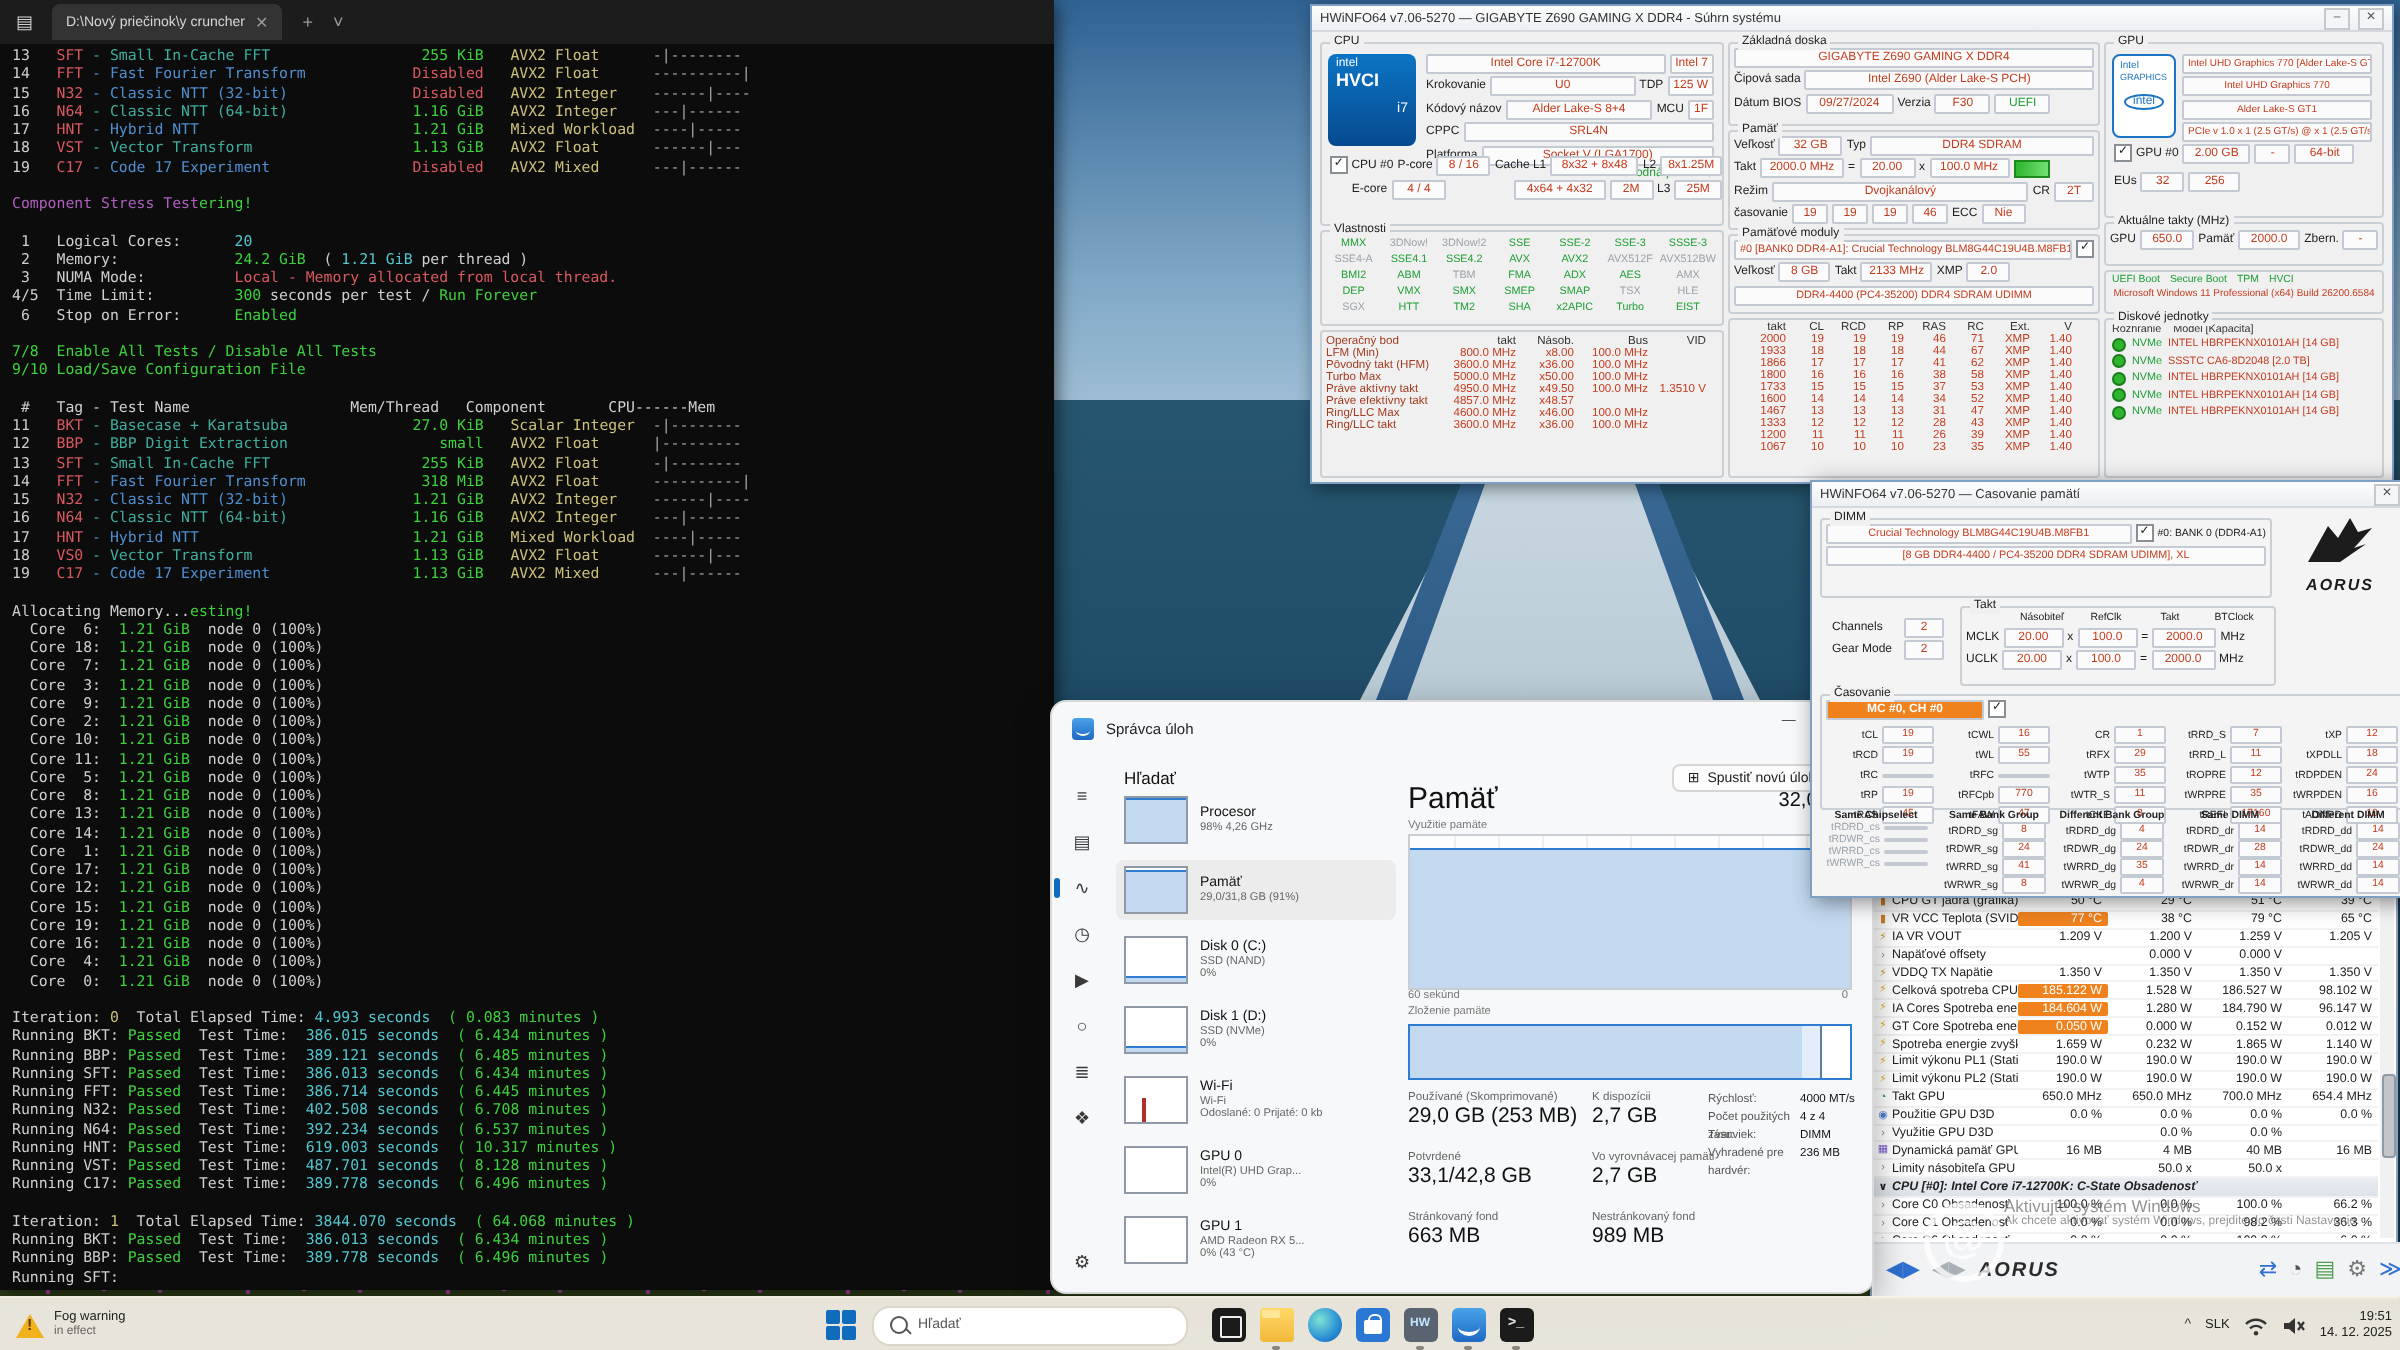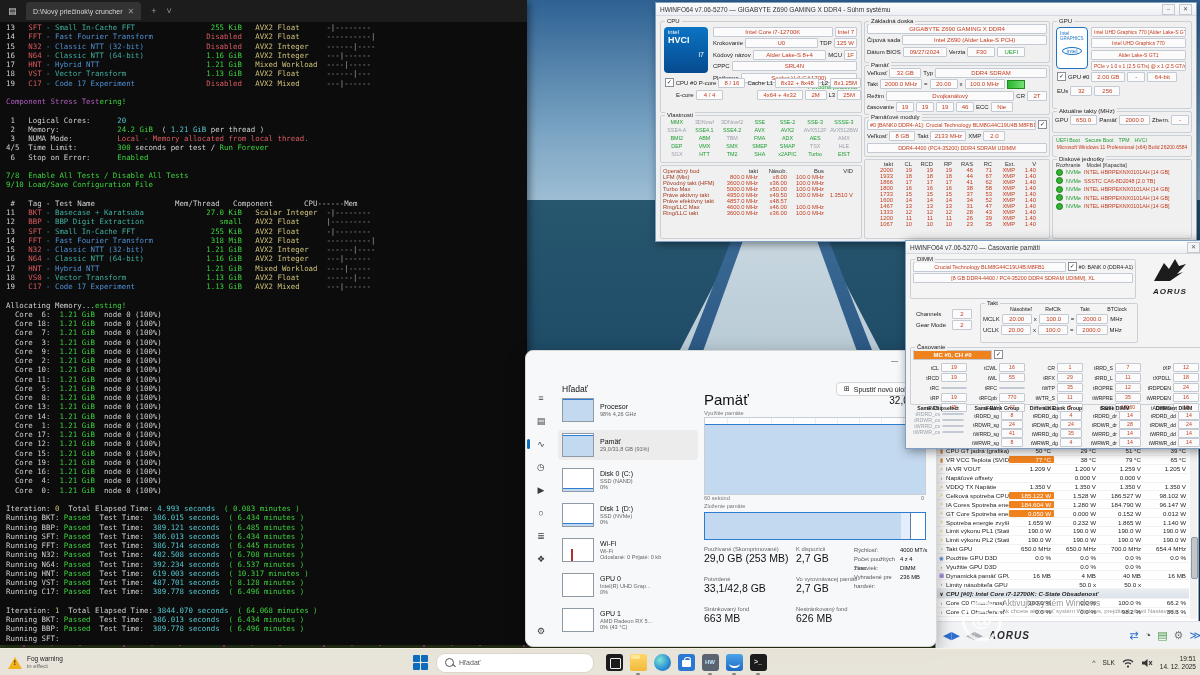--- a/index.html
+++ b/index.html
@@ -800,20 +800,24 @@
       <span style="flex:1"></span>
       <span class="tb-ic" style="color:#2f6fd0;">⇄</span>
       <span class="tb-ic" style="color:#555;">◔</span>
       <span class="tb-ic" style="color:#4f9e4f;">▤</span>
       <span class="tb-ic" style="color:#777;">⚙</span>
       <span class="tb-ic" style="color:#2f6fd0;">≫</span>
     </div>
   </div>
 
   <div id="taskmgr" class="abs z25">
+    <div id="tm-title">
+      <div id="tm-icon"></div>
+      <span>Správca úloh</span>
+    </div>
     <div id="tm-caption-btns">
       <span>—</span>
       <span>□</span>
       <span>✕</span>
     </div>
     <div id="tm-header">
       <span id="tm-tab">Hľadať</span>
       <div id="tm-runtask">
         <span>⊞</span>
         <span>Spustiť novú úlohu</span>
@@ -937,21 +941,21 @@
           <div class="stat" style="left: 92px; top: 30px;">
             <div class="sl">Vo vyrovnávacej pamäti</div>
             <div class="sv2">2,7 GB</div>
           </div>
           <div class="stat" style="left: 0px; top: 60px;">
             <div class="sl">Stránkovaný fond</div>
             <div class="sv2">663 MB</div>
           </div>
           <div class="stat" style="left: 92px; top: 60px;">
             <div class="sl">Nestránkovaný fond</div>
-            <div class="sv2">626 MB</div>
+            <div class="sv2">989 MB</div>
           </div>
           <div class="sidestat" style="position: absolute; left: 150px; top: 0px; width: 74px;">
             <span class="k" style="width: 46px;">Rýchlosť:</span>
             <span class="v">4000 MT/s</span>
           </div>
           <div class="sidestat" style="position: absolute; left: 150px; top: 9px; width: 74px;">
             <span class="k" style="width: 46px;">Počet použitých zásuviek:</span>
             <span class="v">4 z 4</span>
           </div>
           <div class="sidestat" style="position: absolute; left: 150px; top: 18px; width: 74px;">

